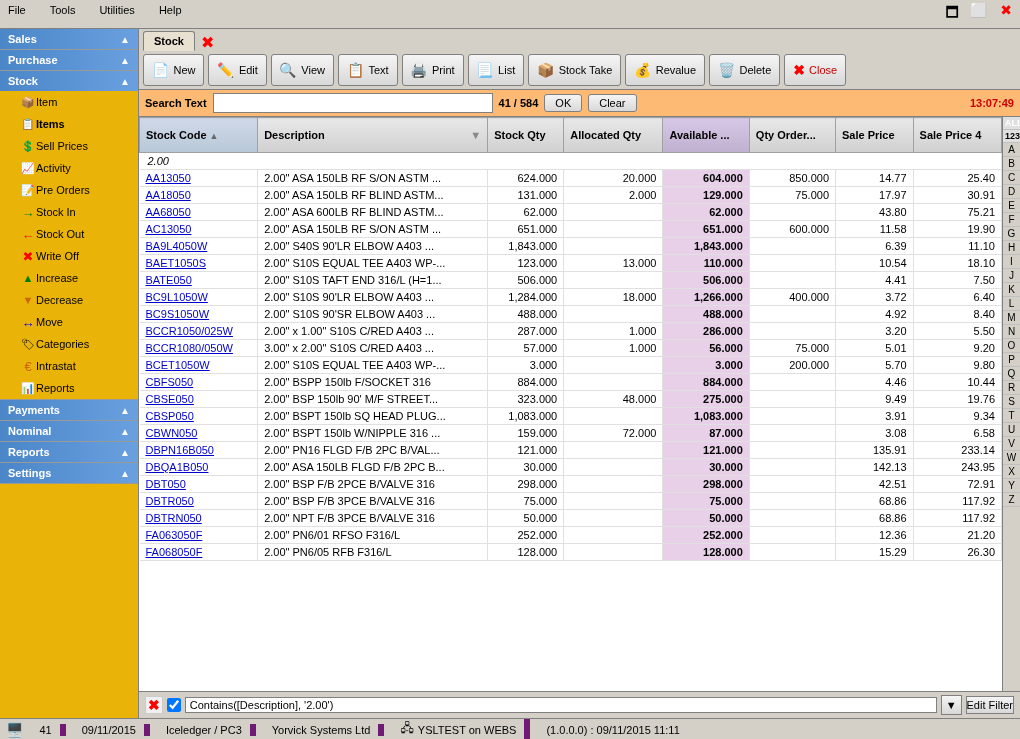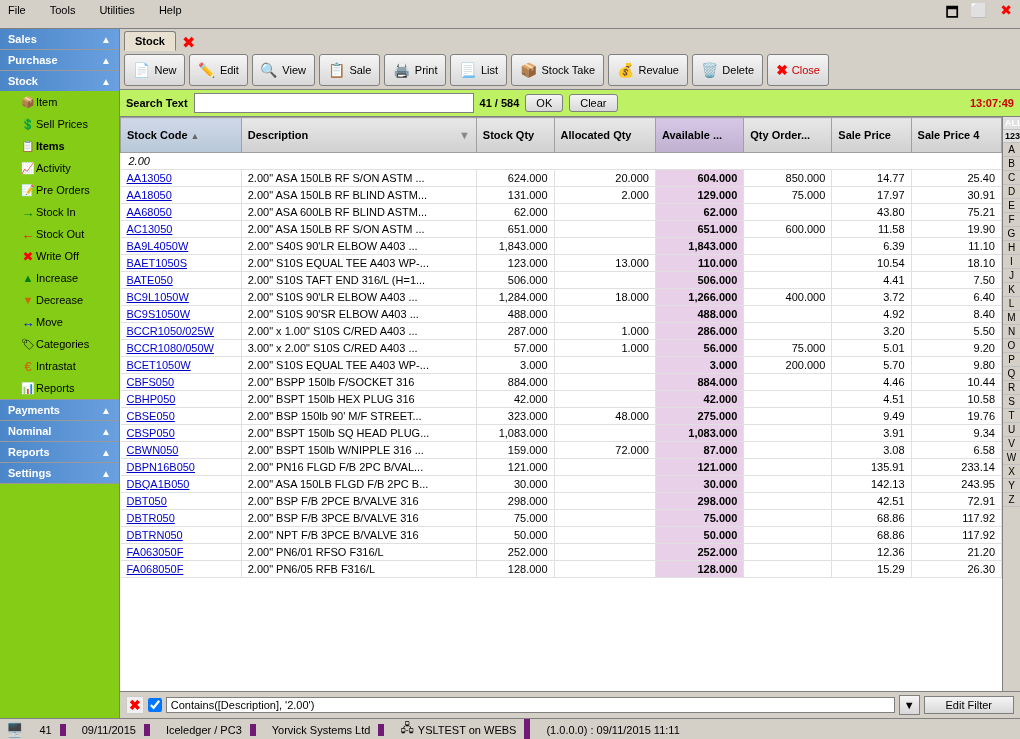--- a/index.html
+++ b/index.html
@@ -6,21 +6,21 @@
     body { background: #d4d0c8; overflow: hidden; width: 1020px; height: 739px; }
 
     
     .menu-bar { background: #d4d0c8; padding: 2px 4px; display: flex; gap: 16px; border-bottom: 1px solid #808080; }
     .menu-item { cursor: pointer; padding: 2px 4px; }
 
     
     .main-layout { display: flex; height: calc(739px - 28px - 22px); }
 
     
-    .sidebar { width: 120px; background: #84cc16; border-right: 1px solid #808080; overflow-y: auto; }
+    .sidebar { width: 139px; background: #eab308; border-right: 1px solid #808080; overflow-y: auto; }
     .sidebar-section { border-bottom: 1px solid #999; }
     .sidebar-header { background: linear-gradient(to right, #4a86c8, #6aa0e0); color: white; padding: 4px 8px; font-weight: bold; font-size: 12px; display: flex; align-items: center; justify-content: space-between; cursor: pointer; }
     .sidebar-item { padding: 3px 8px 3px 20px; cursor: pointer; display: flex; align-items: center; color: #000; }
     .sidebar-item.active { font-weight: bold; color: #000; }
     .sidebar-item .icon { width: 16px; height: 16px; display: inline-flex; align-items: center; justify-content: center; font-size: 12px; }
 
     
     .content { flex: 1; display: flex; flex-direction: column; background: #f0f0f0; }
 
     
@@ -28,21 +28,21 @@
     .tab { background: #d4d0c8; border: 1px solid #808080; border-bottom: none; padding: 3px 10px; cursor: pointer; margin-right: 2px; border-radius: 3px 3px 0 0; }
     .tab.active { background: #e8e0d0; font-weight: bold; border-bottom: 1px solid #e8e0d0; }
 
     
     .toolbar { background: #d4d0c8; padding: 3px 4px; display: flex; gap: 4px; align-items: center; border-bottom: 1px solid #808080; }
     .tool-btn { background: linear-gradient(to bottom, #f5f5f5, #d8d8d8); border: 1px solid #808080; border-radius: 3px; padding: 3px 8px; cursor: pointer; display: flex; align-items: center; gap: 4px; font-size: 11px; height: 32px; }
     .tool-btn .btn-icon { font-size: 14px; }
     .tool-btn.close-btn { color: #cc0000; }
 
     
-    .search-bar { background: #bef264; padding: 3px 6px; display: flex; align-items: center; gap: 6px; border-bottom: 1px solid #808080; }
+    .search-bar { background: #fdba74; padding: 3px 6px; display: flex; align-items: center; gap: 6px; border-bottom: 1px solid #808080; }
     .search-label { font-weight: bold; }
     .search-input { border: 1px solid #808080; padding: 2px 4px; background: white; width: 280px; height: 20px; }
     .search-count { font-weight: bold; }
     .search-btn { background: linear-gradient(to bottom, #f5f5f5, #d8d8d8); border: 1px solid #808080; border-radius: 3px; padding: 2px 10px; cursor: pointer; }
     .time-display { margin-left: auto; font-weight: bold; color: #cc0000; }
 
     
     .table-container { flex: 1; overflow: auto; background: white; }
     table { width: 100%; border-collapse: collapse; }
     thead th { background: linear-gradient(to bottom, #e8e8e8, #d0d0d0); border: 1px solid #a0a0a0; padding: 11px 6px; text-align: left; font-weight: bold; position: sticky; top: 0; white-space: nowrap; cursor: pointer; }
@@ -51,21 +51,21 @@
     tbody td { padding: 2px 6px; border-right: 1px solid #e0e0e0; white-space: nowrap; }
     tbody td.highlighted { background: #e8d0e8; font-weight: bold; }
     tbody td.number { text-align: right; }
     tbody td.link { color: #0000cc; cursor: pointer; text-decoration: underline; }
 
     
     .filter-bar { background: #d4d0c8; padding: 3px 6px; display: flex; align-items: center; gap: 4px; border-top: 1px solid #808080; }
     .filter-check { width: 14px; height: 14px; }
     .filter-text { background: white; border: 1px solid #808080; padding: 1px 4px; flex: 1; height: 16px; }
     .filter-dropdown { background: linear-gradient(to bottom, #f5f5f5, #d8d8d8); border: 1px solid #808080; padding: 1px 4px; cursor: pointer; height: 20px; }
-    .filter-btn { margin-left: auto; background: linear-gradient(to bottom, #f5f5f5, #d8d8d8); border: 1px solid #808080; padding: 2px 21px; cursor: pointer; }
+    .filter-btn { margin-left: auto; background: linear-gradient(to bottom, #f5f5f5, #d8d8d8); border: 1px solid #808080; padding: 2px 0; cursor: pointer; }
 
     
     .alpha-panel { width: 18px; background: #d4d0c8; border-left: 1px solid #808080; display: flex; flex-direction: column; overflow: hidden; }
     .alpha-btn { padding: 1px 2px; cursor: pointer; text-align: center; font-size: 10px; border-bottom: 1px solid #c0c0c0; }
     .alpha-btn.active { background: #316ac5; color: white; font-weight: bold; }
     .alpha-btn.special { background: #e0e0e0; font-weight: bold; font-size: 9px; }
 
     
     .status-bar { background: #d4d0c8; height: 22px; display: flex; align-items: center; padding: 0 6px; gap: 8px; border-top: 1px solid #808080; font-size: 11px; }
     .status-item { padding: 0 8px; border-right: 6px solid #701a75; }
@@ -128,29 +128,29 @@
 
     <div class="sidebar-section">
       <div class="sidebar-header">
         <span>Stock</span>
         <span class="section-arrow">▲</span>
       </div>
       <div class="sidebar-item">
         <span class="icon si-item"></span>
         <span>Item</span>
       </div>
-      <div class="sidebar-item">
-        <span class="icon si-sell"></span>
-        <span>Sell Prices</span>
-      </div>
       <div class="sidebar-item active">
         <span class="icon si-items"></span>
         <span>Items</span>
       </div>
       <div class="sidebar-item">
+        <span class="icon si-sell"></span>
+        <span>Sell Prices</span>
+      </div>
+      <div class="sidebar-item">
         <span class="icon si-activity"></span>
         <span>Activity</span>
       </div>
       <div class="sidebar-item">
         <span class="icon si-preorders"></span>
         <span>Pre Orders</span>
       </div>
       <div class="sidebar-item">
         <span class="icon si-stockin"></span>
         <span>Stock In</span>
@@ -235,21 +235,21 @@
       <button class="tool-btn">
         <span class="btn-icon">✏️</span>
         <span>Edit</span>
       </button>
       <button class="tool-btn">
         <span class="btn-icon">🔍</span>
         <span>View</span>
       </button>
       <button class="tool-btn">
         <span class="btn-icon">📋</span>
-        <span>Sale</span>
+        <span>Text</span>
       </button>
       <button class="tool-btn">
         <span class="btn-icon">🖨️</span>
         <span>Print</span>
       </button>
       <button class="tool-btn">
         <span class="btn-icon">📃</span>
         <span>List</span>
       </button>
       <button class="tool-btn">
@@ -422,30 +422,20 @@
               </tr>
               <tr>
                 <td class="link">CBFS050</td>
                 <td>2.00" BSPP 150lb F/SOCKET 316</td>
                 <td class="number">884.000</td>
                 <td class="number"></td>
                 <td class="number highlighted">884.000</td>
                 <td class="number"></td>
                 <td class="number">4.46</td>
                 <td class="number">10.44</td>
-              </tr>
-              <tr>
-                <td class="link">CBHP050</td>
-                <td>2.00" BSPT 150lb HEX PLUG 316</td>
-                <td class="number">42.000</td>
-                <td class="number"></td>
-                <td class="number highlighted">42.000</td>
-                <td class="number"></td>
-                <td class="number">4.51</td>
-                <td class="number">10.58</td>
               </tr>
               <tr>
                 <td class="link">CBSE050</td>
                 <td>2.00" BSP 150lb 90' M/F STREET...</td>
                 <td class="number">323.000</td>
                 <td class="number">48.000</td>
                 <td class="number highlighted">275.000</td>
                 <td class="number"></td>
                 <td class="number">9.49</td>
                 <td class="number">19.76</td>

